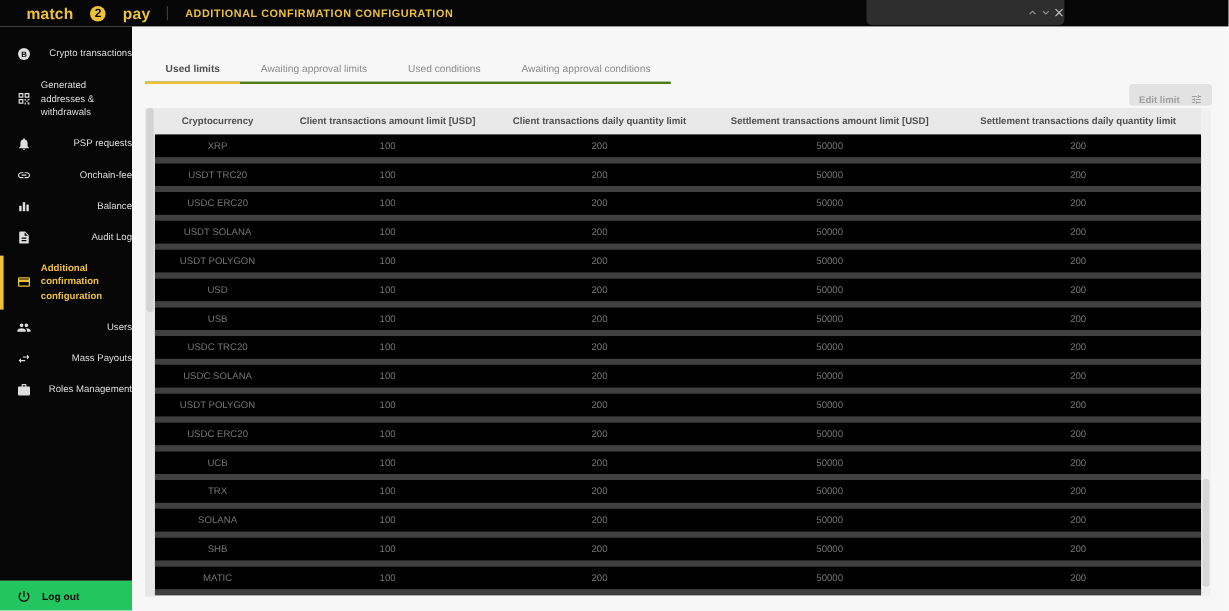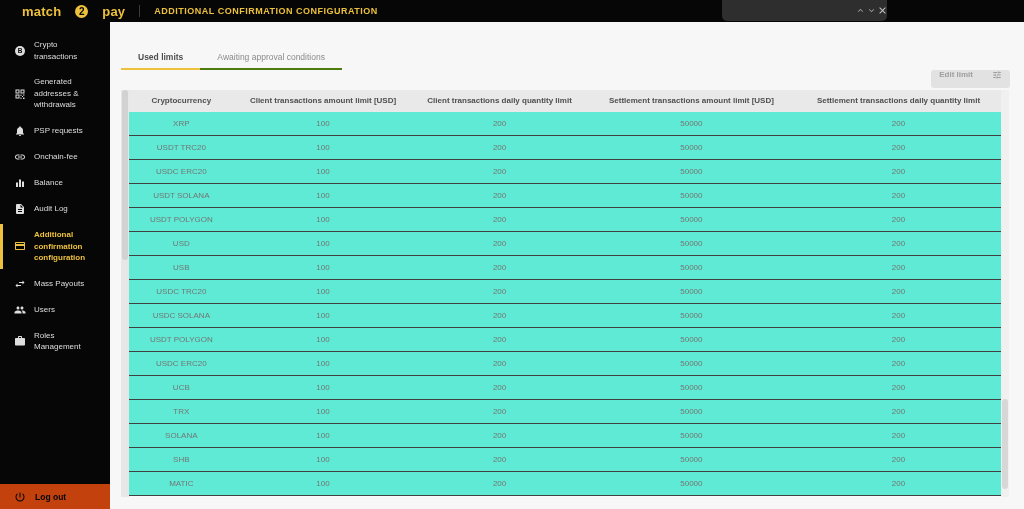--- a/index.html
+++ b/index.html
@@ -16,50 +16,50 @@
   .page-title { margin-left:14px; color:#edc13c; font-size:9px; font-weight:bold; letter-spacing:0.5px; }
   
   .findbar { position:absolute; left:722px; top:0; width:165px; height:21px; background:#2e2e2e; border-radius:0 0 5px 5px; display:flex; align-items:center; z-index:6; }
   .findbar input { flex:1; height:100%; background:transparent; border:none; outline:none; color:#ddd; font-size:9px; padding:0 8px; font-family:"Liberation Sans", sans-serif; }
   .findbar .fb-divider { width:1px; height:13px; background:#4d4d4d; }
   .fb-btn { width:18px; height:18px; display:flex; align-items:center; justify-content:center; color:#9a9a9a; cursor:pointer; }
   .fb-btn svg { width:11px; height:11px; fill:currentColor; }
   .fb-btn.close { color:#c8c8c8; margin-right:4px; }
   
   .sidebar { position:absolute; left:0; top:22px; width:110px; height:462px; background:#060606; display:flex; flex-direction:column; padding-top:10px; }
-  .nav-item { position:relative; display:flex; align-items:center; gap:8px; padding:7px 24px 7px 14px; cursor:pointer; }
+  .nav-item { position:relative; display:flex; align-items:center; gap:8px; padding:7px 0 7px 14px; cursor:pointer;justify-content:space-between; }
   .nav-ind { position:absolute; left:0; top:2px; bottom:2px; width:3px; background:transparent; }
   .nav-item.active .nav-ind { background:#edc13c; }
   .nav-icon { width:12px; height:12px; flex:0 0 12px; color:#dedede; display:flex; align-items:center; justify-content:center; }
   .nav-icon svg { width:12px; height:12px; fill:currentColor; }
   .nav-label { color:#dedede; font-size:8px; line-height:1.45; }
   .nav-item.active .nav-icon, .nav-item.active .nav-label { color:#edc13c; font-weight:bold; }
-  .logout { position:absolute; left:0; bottom:0; width:110px; height:25px; background:#c2410c; display:flex; align-items:center; gap:9px; padding-left:14px; cursor:pointer; }
+  .logout { position:absolute; left:0; bottom:0; width:110px; height:25px; background:#22c55e; display:flex; align-items:center; gap:9px; padding-left:14px; cursor:pointer; }
   .logout .nav-icon { color:#060606; }
   .logout-label { color:#060606; font-size:8.5px; font-weight:bold; }
   
   .content { position:absolute; left:110px; top:22px; width:914px; height:487px; background:#f7f7f7; }
   .tabs { position:absolute; left:11px; top:23px; display:inline-flex; border-bottom:2px solid #4d7c0f; }
   .tab { padding:7px 17px 6px 17px; font-size:8.5px; color:#8b8b8b; cursor:pointer; margin-bottom:-2px; border-bottom:2px solid transparent; white-space:nowrap; }
   .tab.active { color:#4f4f4f; font-weight:bold; border-bottom-color:#edc13c; }
-  .edit-btn { position:absolute; right:14px; top:48px; height:18px; padding:0 8px; background:#e2e2e2; border:none; border-radius:3px; color:#9e9e9e; font-size:8px; font-weight:bold; display:flex; align-items:flex-start; gap:19px; font-family:"Liberation Sans", sans-serif;margin-left:20px; }
+  .edit-btn { position:absolute; right:14px; top:48px; height:18px; padding:0 8px; background:#e2e2e2; border:none; border-radius:3px; color:#9e9e9e; font-size:8px; font-weight:bold; display:flex; align-items:flex-end; gap:9px; font-family:"Liberation Sans", sans-serif;margin-left:20px; }
   .edit-btn svg { width:10px; height:10px; fill:#9e9e9e; }
   
   .table-zone { position:absolute; left:11px; top:68px; width:888px; height:407px; display:flex; }
   .vscroll { width:8px; position:relative; }
   .vscroll.left  { background:#e7e7e7; }
   .vscroll.right { background:#f0f0f0; }
   .vthumb { position:absolute; left:1px; width:6px; border-radius:3px; background:#d2d2d2; }
   .vscroll.left  .vthumb { top:0; height:170px; }
   .vscroll.right .vthumb { bottom:8px; height:90px; background:#d7d7d7; }
   .tbl { flex:1; display:flex; flex-direction:column; background:#fafafa; }
   .tr { display:grid; grid-template-columns:12% 20.5% 20% 24% 23.5%; align-items:center; }
   .tr.head { height:22px; background:#e9e9e9; }
   .tr.head .td { font-weight:bold; color:#4f4f4f; font-size:8px; }
-  .tr.row { height:24px; background:#5eead4; border-bottom:1px solid #404040; }
+  .tr.row { height:24px; background:#000000; border-bottom:5px solid #404040; }
   .td { text-align:center; font-size:8px; color:#757575; padding:0 4px; line-height:1.2; }
 </style>
 </head>
 <body>
 
 <div id="app">
 
   <div class="topbar">
     <div class="logo">
       <span>match</span>
@@ -154,33 +154,33 @@
           <svg viewBox="0 0 24 24" fill="currentColor">
             <path d="M20 4H4c-1.1 0-2 .9-2 2v12c0 1.1.9 2 2 2h16c1.1 0 2-.9 2-2V6c0-1.1-.9-2-2-2zm0 14H4v-6h16v6zm0-10H4V6h16v2z"></path>
           </svg>
         </span>
         <span class="nav-label">Additional confirmation configuration</span>
       </div>
       <div class="nav-item">
         <span class="nav-ind"></span>
         <span class="nav-icon">
           <svg viewBox="0 0 24 24" fill="currentColor">
+            <path d="M16 11c1.66 0 2.99-1.34 2.99-3S17.66 5 16 5s-3 1.34-3 3 1.34 3 3 3zm-8 0c1.66 0 2.99-1.34 2.99-3S9.66 5 8 5 5 6.34 5 8s1.34 3 3 3zm0 2c-2.33 0-7 1.17-7 3.5V19h14v-2.5c0-2.33-4.67-3.5-7-3.5zm8 0c-.29 0-.62.02-.97.05 1.16.84 1.97 1.97 1.97 3.45V19h6v-2.5c0-2.33-4.67-3.5-7-3.5z"></path>
+          </svg>
+        </span>
+        <span class="nav-label">Users</span>
+      </div>
+      <div class="nav-item">
+        <span class="nav-ind"></span>
+        <span class="nav-icon">
+          <svg viewBox="0 0 24 24" fill="currentColor">
             <path d="M6.99 11L3 15l3.99 4v-3H14v-2H6.99v-3zM21 9l-3.99-4v3H10v2h7.01v3L21 9z"></path>
           </svg>
         </span>
         <span class="nav-label">Mass Payouts</span>
-      </div>
-      <div class="nav-item">
-        <span class="nav-ind"></span>
-        <span class="nav-icon">
-          <svg viewBox="0 0 24 24" fill="currentColor">
-            <path d="M16 11c1.66 0 2.99-1.34 2.99-3S17.66 5 16 5s-3 1.34-3 3 1.34 3 3 3zm-8 0c1.66 0 2.99-1.34 2.99-3S9.66 5 8 5 5 6.34 5 8s1.34 3 3 3zm0 2c-2.33 0-7 1.17-7 3.5V19h14v-2.5c0-2.33-4.67-3.5-7-3.5zm8 0c-.29 0-.62.02-.97.05 1.16.84 1.97 1.97 1.97 3.45V19h6v-2.5c0-2.33-4.67-3.5-7-3.5z"></path>
-          </svg>
-        </span>
-        <span class="nav-label">Users</span>
       </div>
       <div class="nav-item">
         <span class="nav-ind"></span>
         <span class="nav-icon">
           <svg viewBox="0 0 24 24" fill="currentColor">
             <path d="M20 6h-4V4c0-1.11-.89-2-2-2h-4c-1.11 0-2 .89-2 2v2H4c-1.11 0-2 .89-2 2v11c0 1.11.89 2 2 2h16c1.11 0 2-.89 2-2V8c0-1.11-.89-2-2-2zm-6 0h-4V4h4v2z"></path>
           </svg>
         </span>
         <span class="nav-label">Roles Management</span>
       </div>
@@ -190,20 +190,22 @@
         <svg viewBox="0 0 24 24" fill="currentColor">
           <path d="M13 3h-2v10h2V3zm4.83 2.17l-1.42 1.42C17.99 7.86 19 9.81 19 12c0 3.87-3.13 7-7 7s-7-3.13-7-7c0-2.19 1.01-4.14 2.58-5.41L6.17 5.17C4.23 6.82 3 9.26 3 12c0 4.97 4.03 9 9 9s9-4.03 9-9c0-2.74-1.23-5.18-3.17-6.83z"></path>
         </svg>
       </span>
     <span class="logout-label">Log out</span>
   </div>
 
   <div class="content">
     <div class="tabs">
         <div class="tab active">Used limits</div>
+        <div class="tab">Awaiting approval limits</div>
+        <div class="tab">Used conditions</div>
         <div class="tab">Awaiting approval conditions</div>
       </div>
     <button class="edit-btn">
       <span>Edit limit</span>
       <svg viewBox="0 0 24 24">
           <path d="M3 17v2h6v-2H3zM3 5v2h10V5H3zm10 16v-2h8v-2h-8v-2h-2v6h2zM7 9v2H3v2h4v2h2V9H7zm14 4v-2H11v2h10zm-6-4h2V7h4V5h-4V3h-2v6z"></path>
         </svg>
     </button>
 
     <div class="table-zone">

